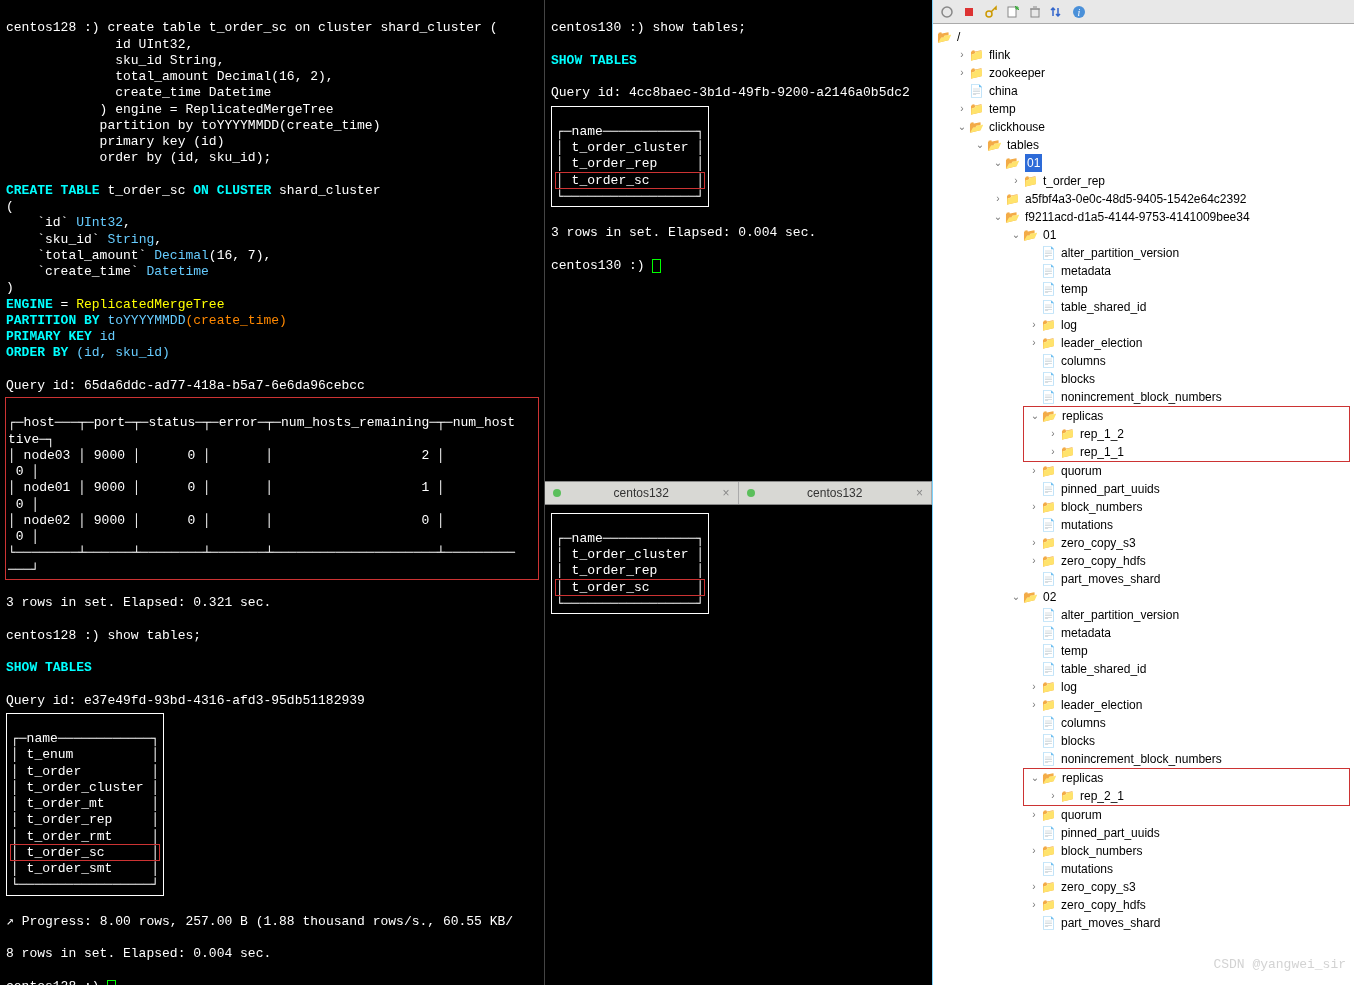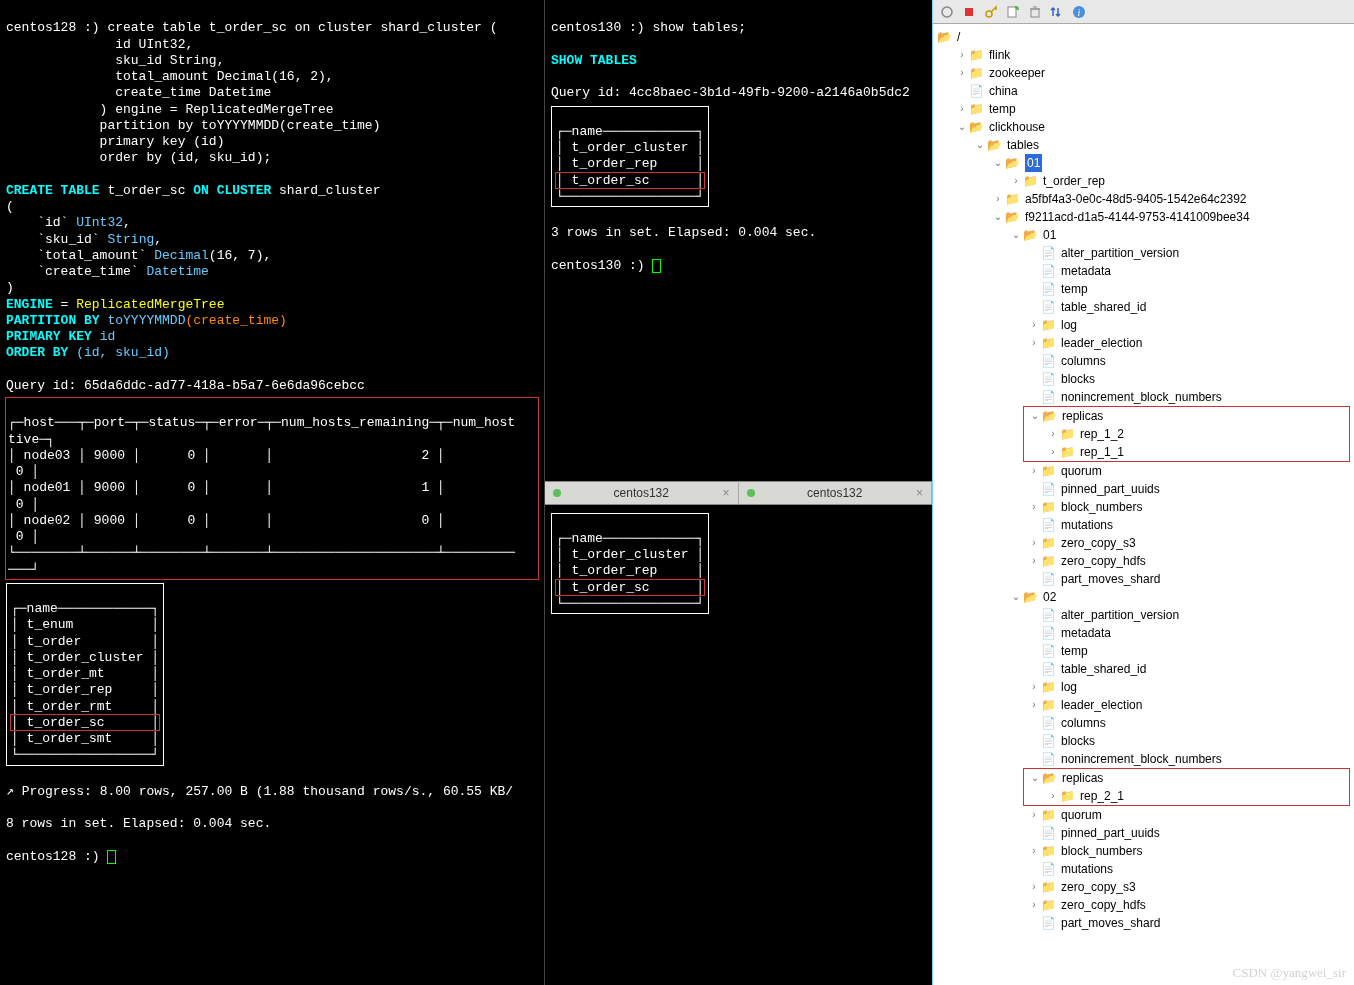--- a/index.html
+++ b/index.html
@@ -26,21 +26,21 @@
 .tbtn { width: 20px; height: 18px; display: flex; align-items: center; justify-content: center; border: 1px solid transparent; border-radius: 2px; cursor: pointer; }
 .tree { flex: 1; overflow: auto; padding: 4px 4px 20px 4px; line-height: 18px; }
 .row { display: flex; align-items: center; height: 18px; white-space: nowrap; }
 .indent { display: inline-block; }
 .toggle { width: 14px; text-align: center; color: #777; cursor: pointer; font-size: 10px; }
 .icon { width: 16px; height: 14px; display: inline-flex; align-items: center; justify-content: center; margin-right: 4px; }
 .folder { color: #e8b432; }
 .folder-open { color: #e8b432; }
 .file { color: #666; }
 .sel { background: #2d6bd8; color: #fff; padding: 0 2px; }
-.watermark { position: absolute; bottom: 4px; right: 8px; color: rgba(180,180,180,0.6); font-family: Liberation Serif, serif; font-size: 13px; }
+.watermark { position: absolute; bottom: 13px; right: 8px; color: rgba(180,180,180,0.6); font-family: Liberation Mono, monospace; font-size: 13px; }
 svg { display: block; }
 </style>
 </head>
 <body>
 
 <div class="col-left">
 <div class="term">
 <span>centos128 :) create table t_order_sc on cluster shard_cluster (</span>
 <span>              id UInt32,</span>
 <span>              sku_id String,</span>
@@ -69,20 +69,29 @@
 ┌─host───┬─port─┬─status─┬─error─┬─num_hosts_remaining─┬─num_host
 tive─┐
 │ node03 │ 9000 │      0 │       │                   2 │        
  0 │
 │ node01 │ 9000 │      0 │       │                   1 │        
  0 │
 │ node02 │ 9000 │      0 │       │                   0 │        
  0 │
 └────────┴──────┴────────┴───────┴─────────────────────┴─────────
 ───┘</div>
+<div class="term">
+<span>3 rows in set. Elapsed: 0.321 sec.</span>
+
+<span>centos128 :) show tables;</span>
+
+<span class="kw">SHOW TABLES</span>
+
+<span>Query id: e37e49fd-93bd-4316-afd3-95db51182939</span>
+</div>
 <div class="term white-box" style="padding:1px 4px; margin-top:4px;">
 ┌─name────────────┐
 │ t_enum          │
 │ t_order         │
 │ t_order_cluster │
 │ t_order_mt      │
 │ t_order_rep     │
 │ t_order_rmt     │
 <span class="red-outline">│ t_order_sc      │</span>
 │ t_order_smt     │

